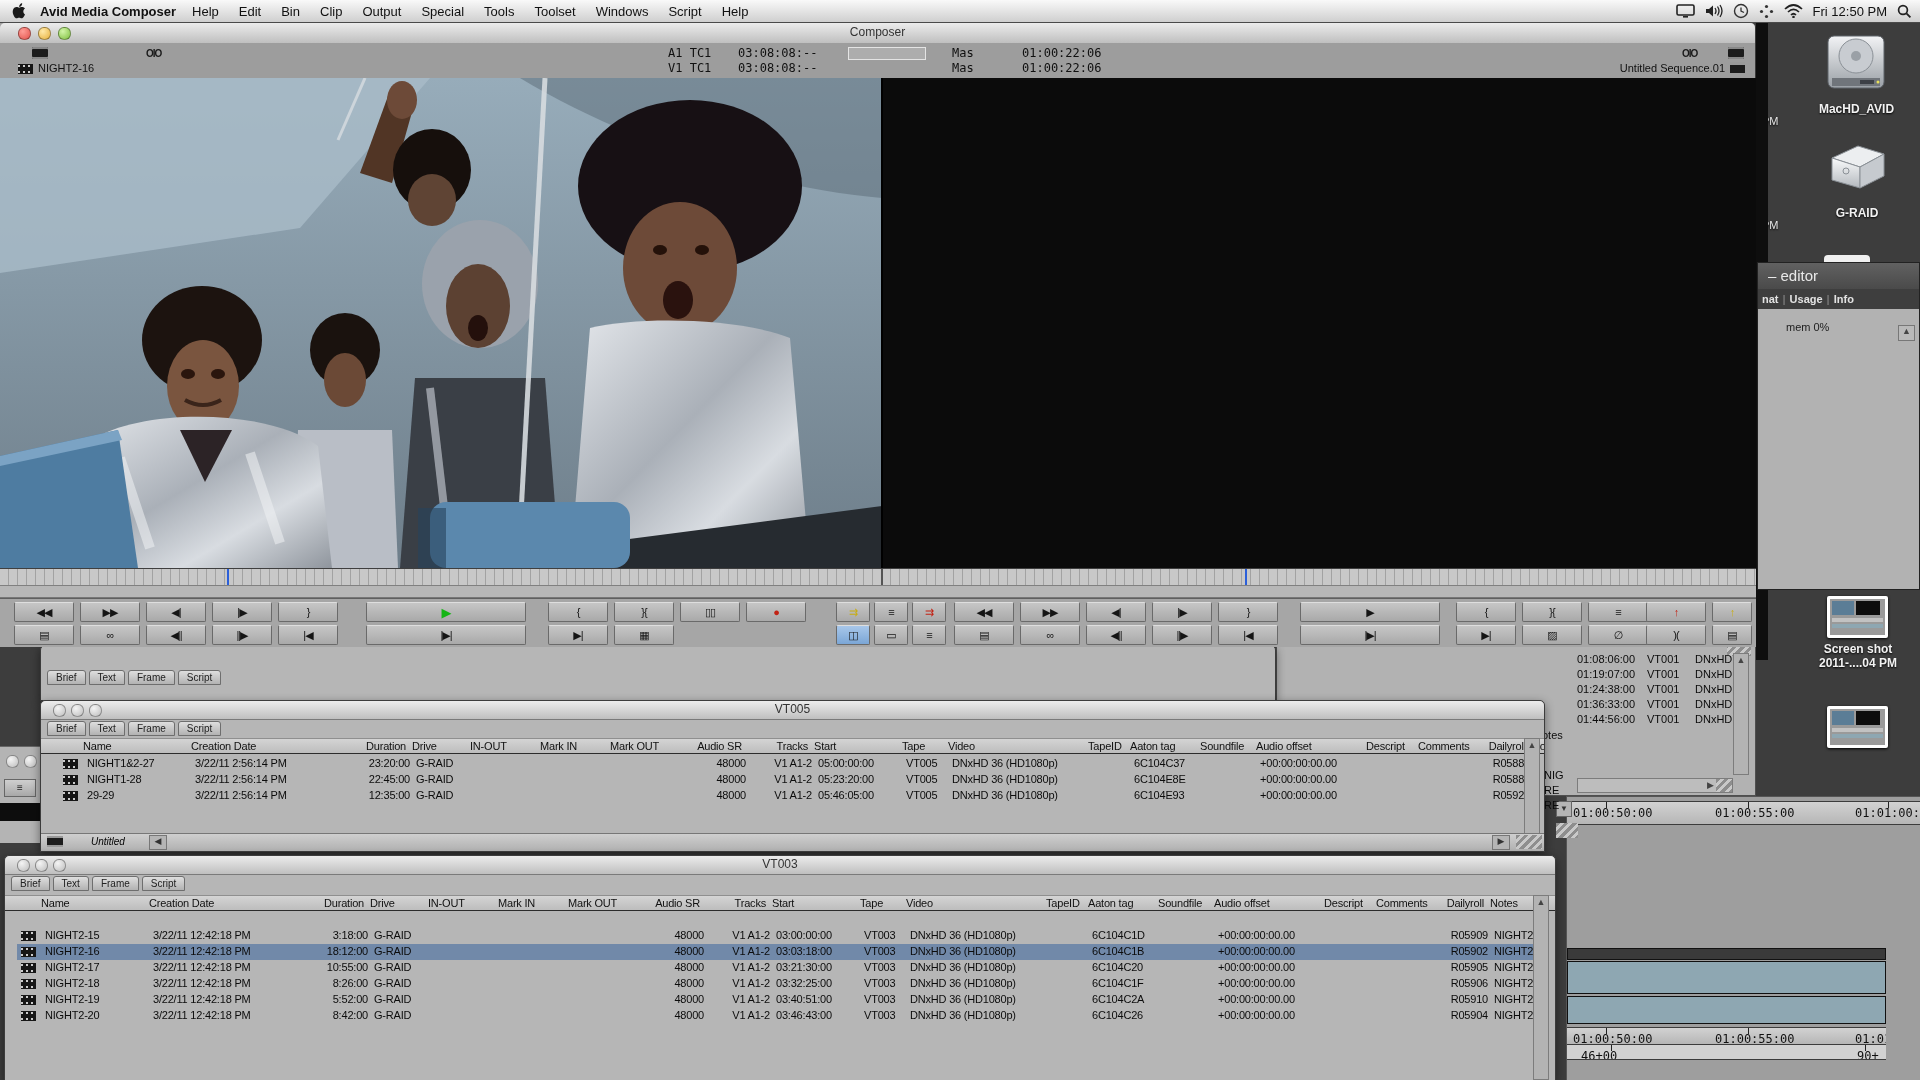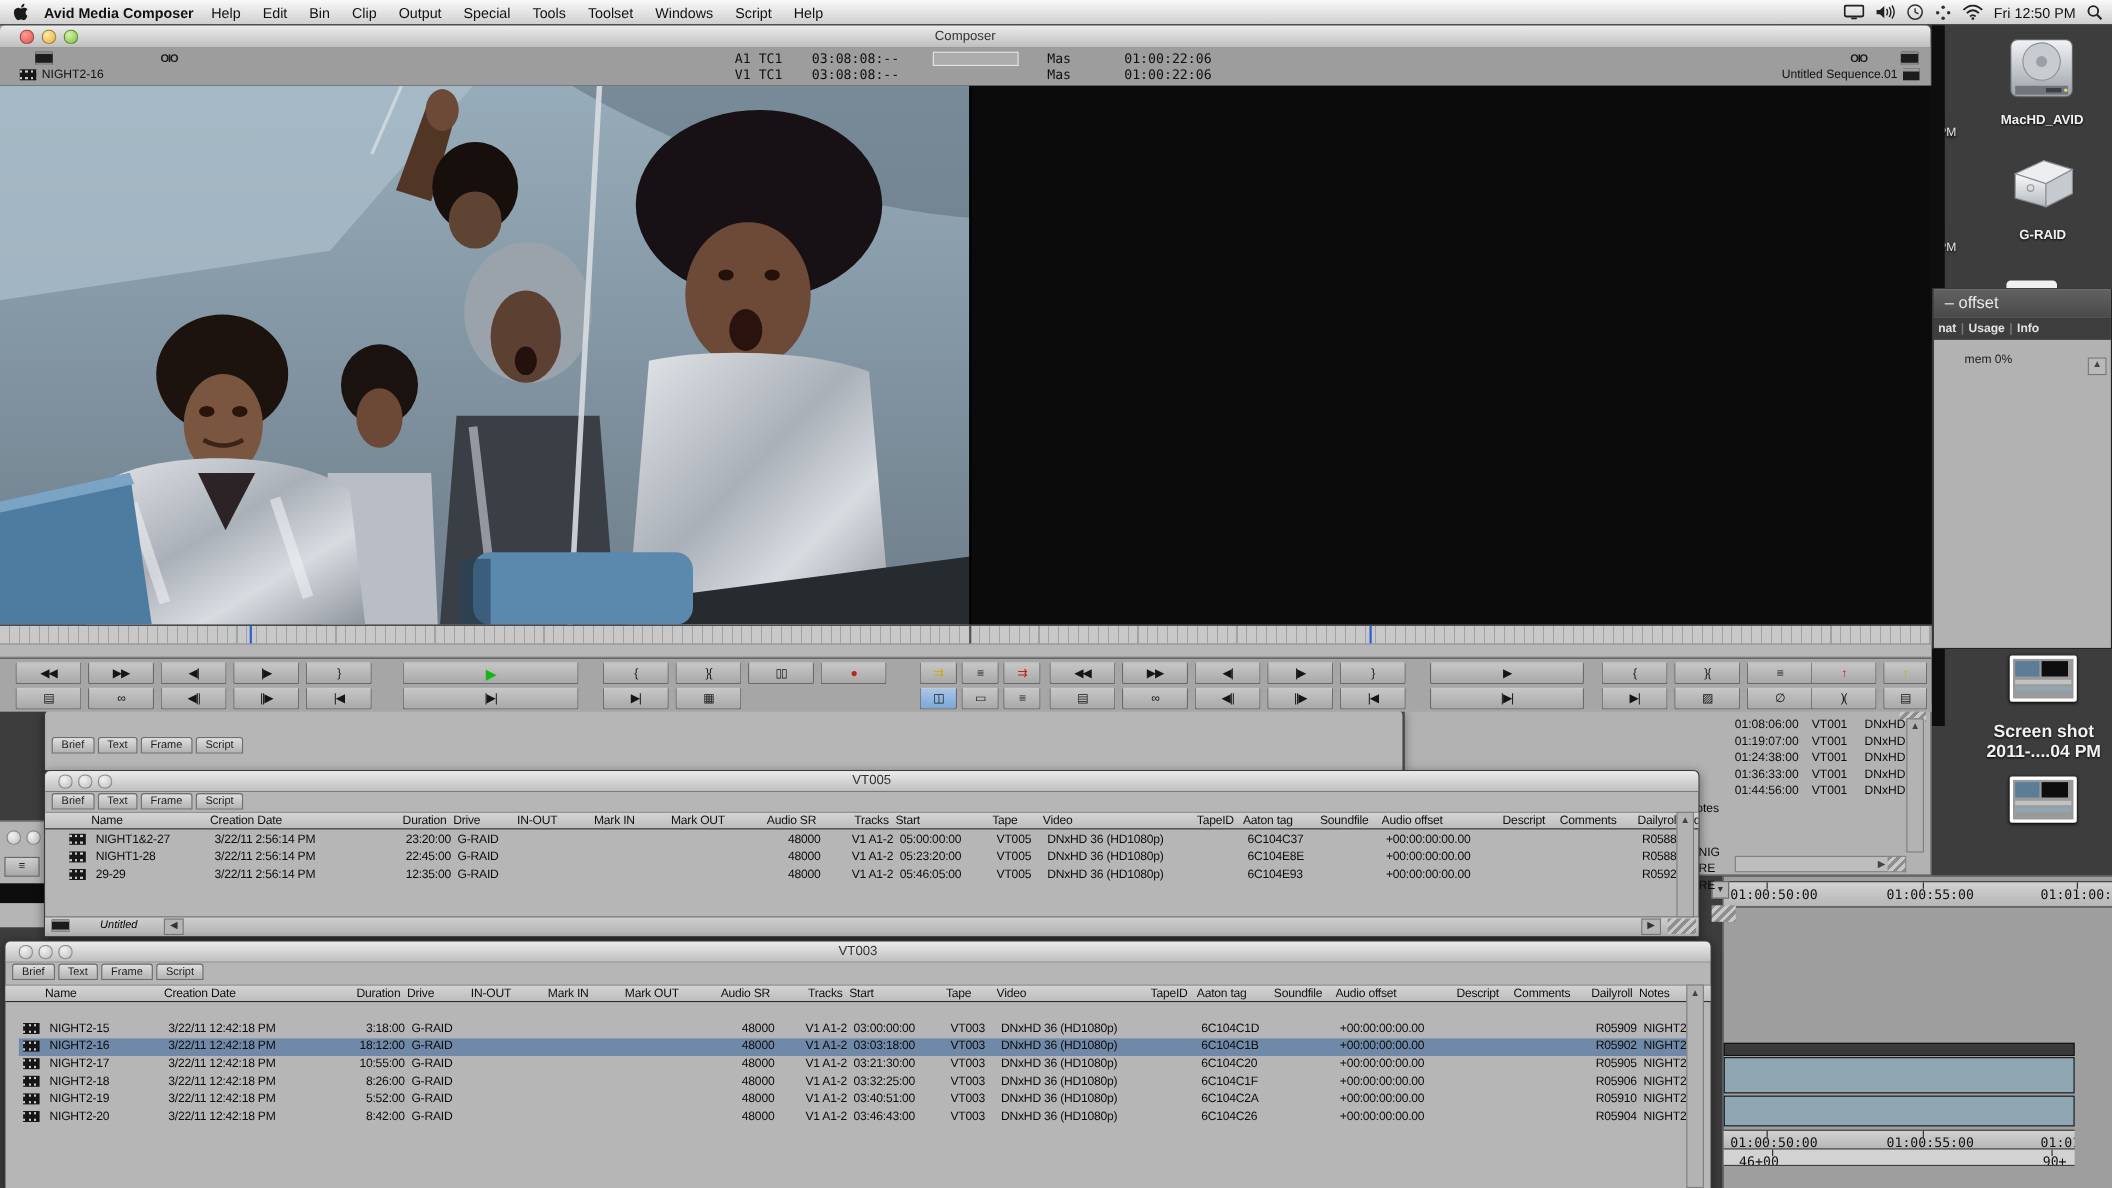--- a/index.html
+++ b/index.html
@@ -451,36 +451,36 @@
 <span class="fraglabel" style="left:1762px;top:219px">PM</span>
 
 <div class="shot" style="left:1827px;top:596px;z-index:1">
   <div class="inner">
       <div class="b1"></div>
       <div class="b2"></div>
       <div class="b3"></div>
       <div class="b4"></div>
     </div>
 </div>
-<div class="desklabel" style="left:1800px;top:657px;width:116px;font-size:16px">
+<div class="desklabel" style="left:1800px;top:642px;width:116px;font-size:12px">
   <div>Screen shot</div>
   <div>2011-....04 PM</div>
 </div>
 <div class="shot" style="left:1827px;top:706px;z-index:1">
   <div class="inner">
       <div class="b1"></div>
       <div class="b2"></div>
       <div class="b3"></div>
       <div class="b4"></div>
     </div>
 </div>
 
 <div class="abs" style="left:1824px;top:255px;width:46px;height:9px;background:#f0f0f0;border-radius:4px 4px 0 0;z-index:2"></div>
 <div id="editorwin">
-  <div class="etitle">– offset</div>
+  <div class="etitle">– editor</div>
   <div class="etabs">
       <span>nat</span>
       <span class="sep">|</span>
       <span>Usage</span>
       <span class="sep">|</span>
       <span>Info</span>
     </div>
   <div class="ebody">
     <span class="abs" style="left:28px;top:12px">mem 0%</span>
     <span class="abs" style="right:4px;top:16px;width:15px;height:14px;background:#b9b9b9;border:1px solid #777;font-size:9px;text-align:center;color:#444">▲</span>

